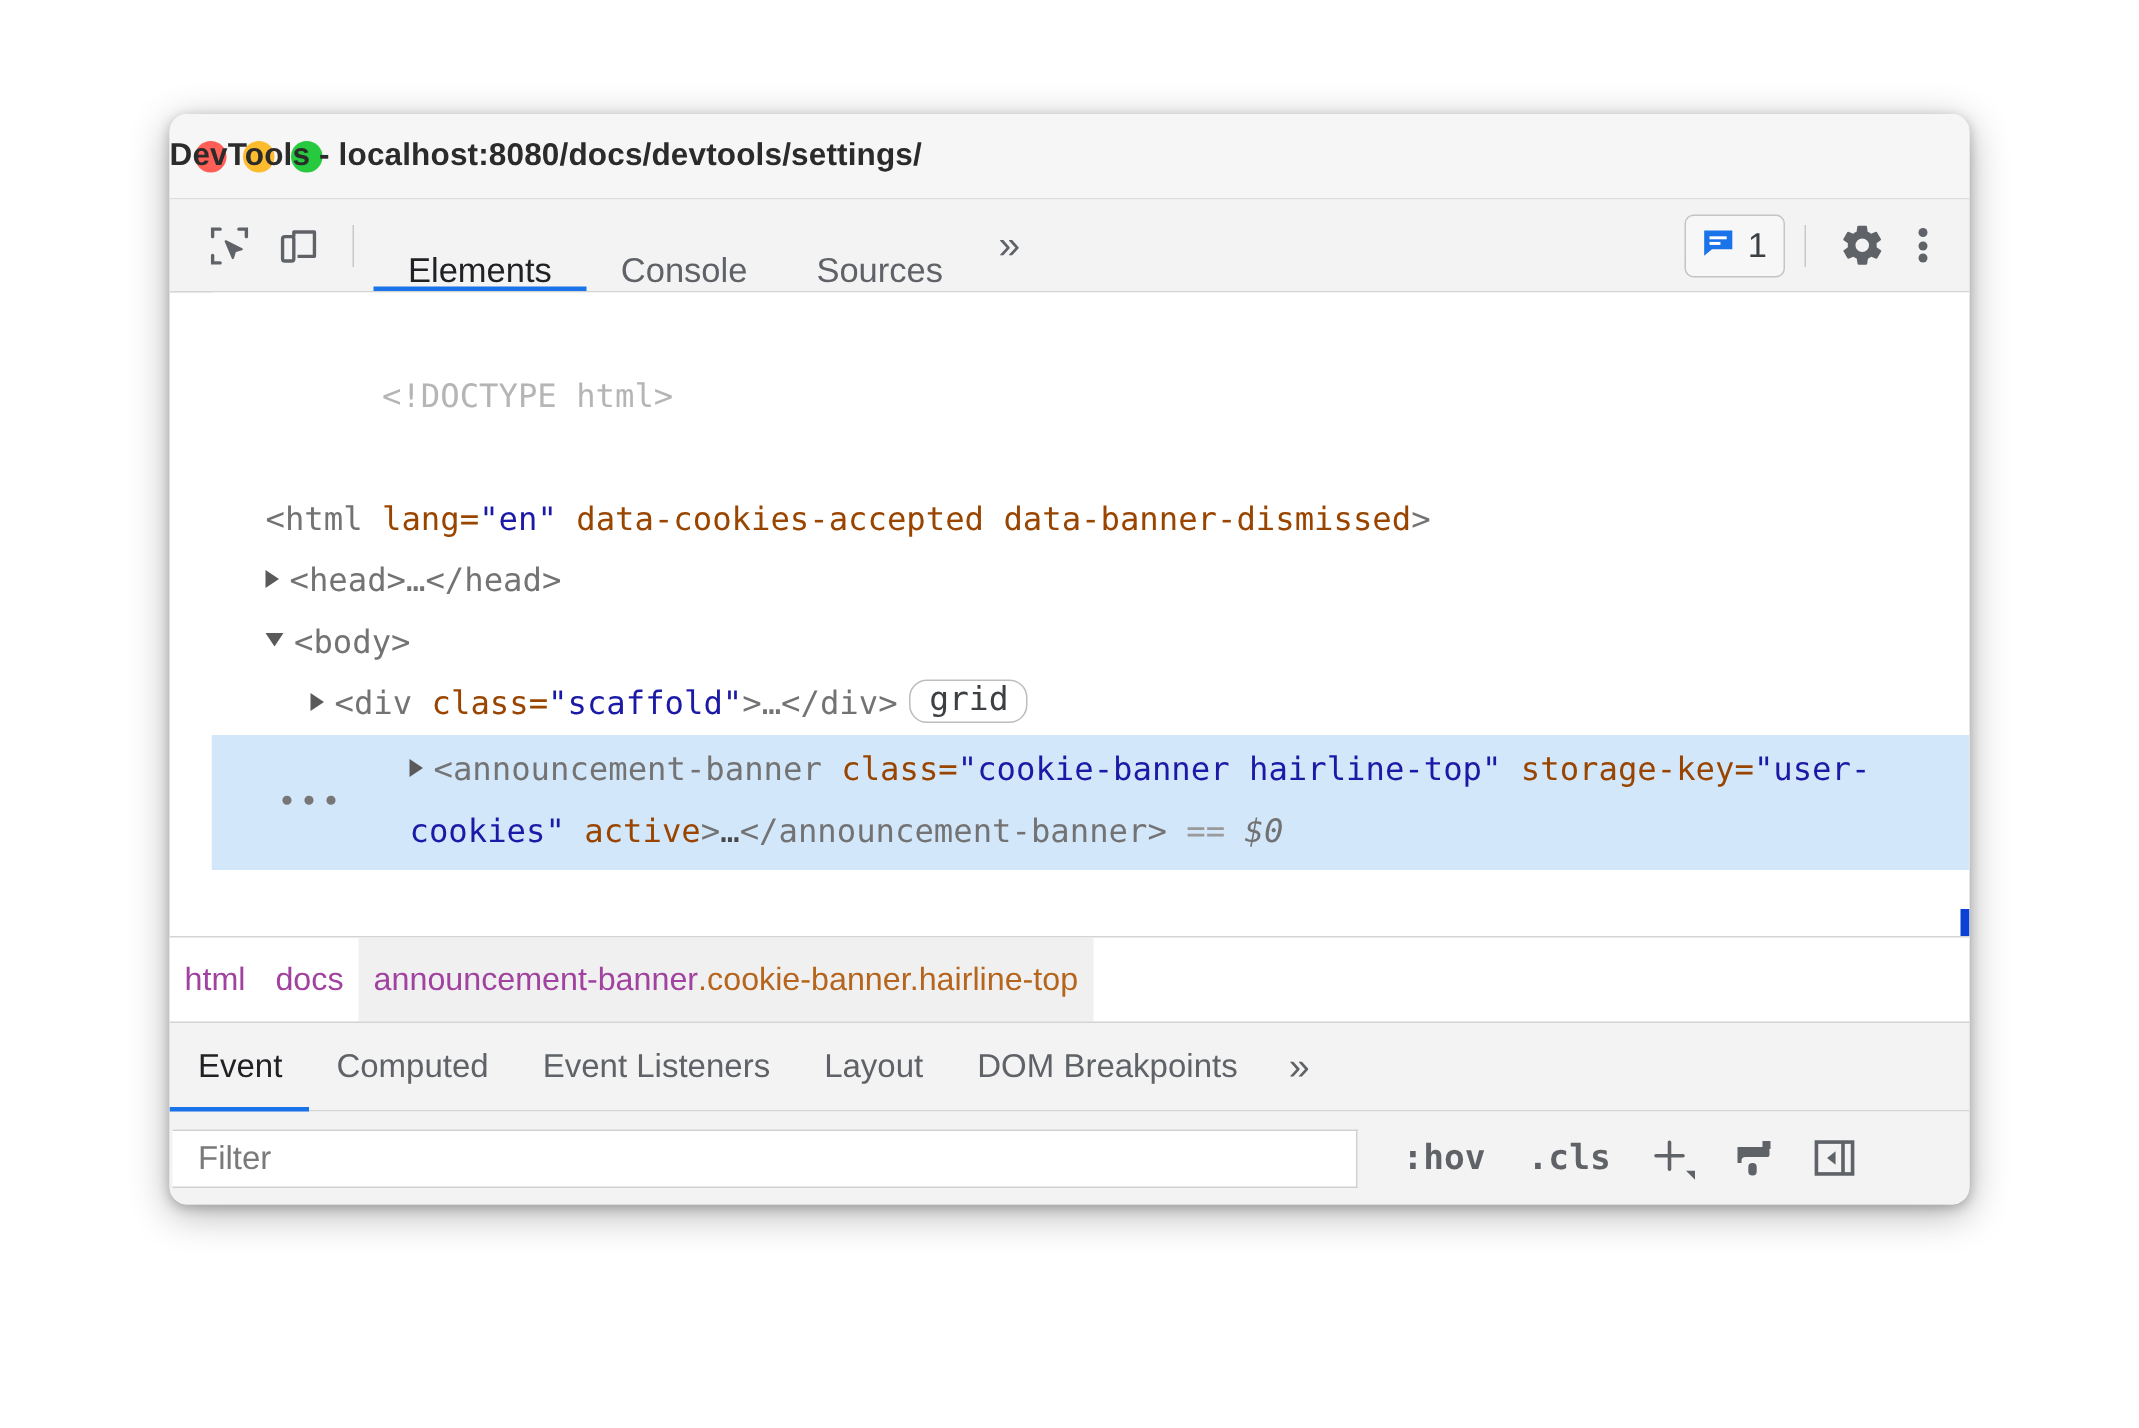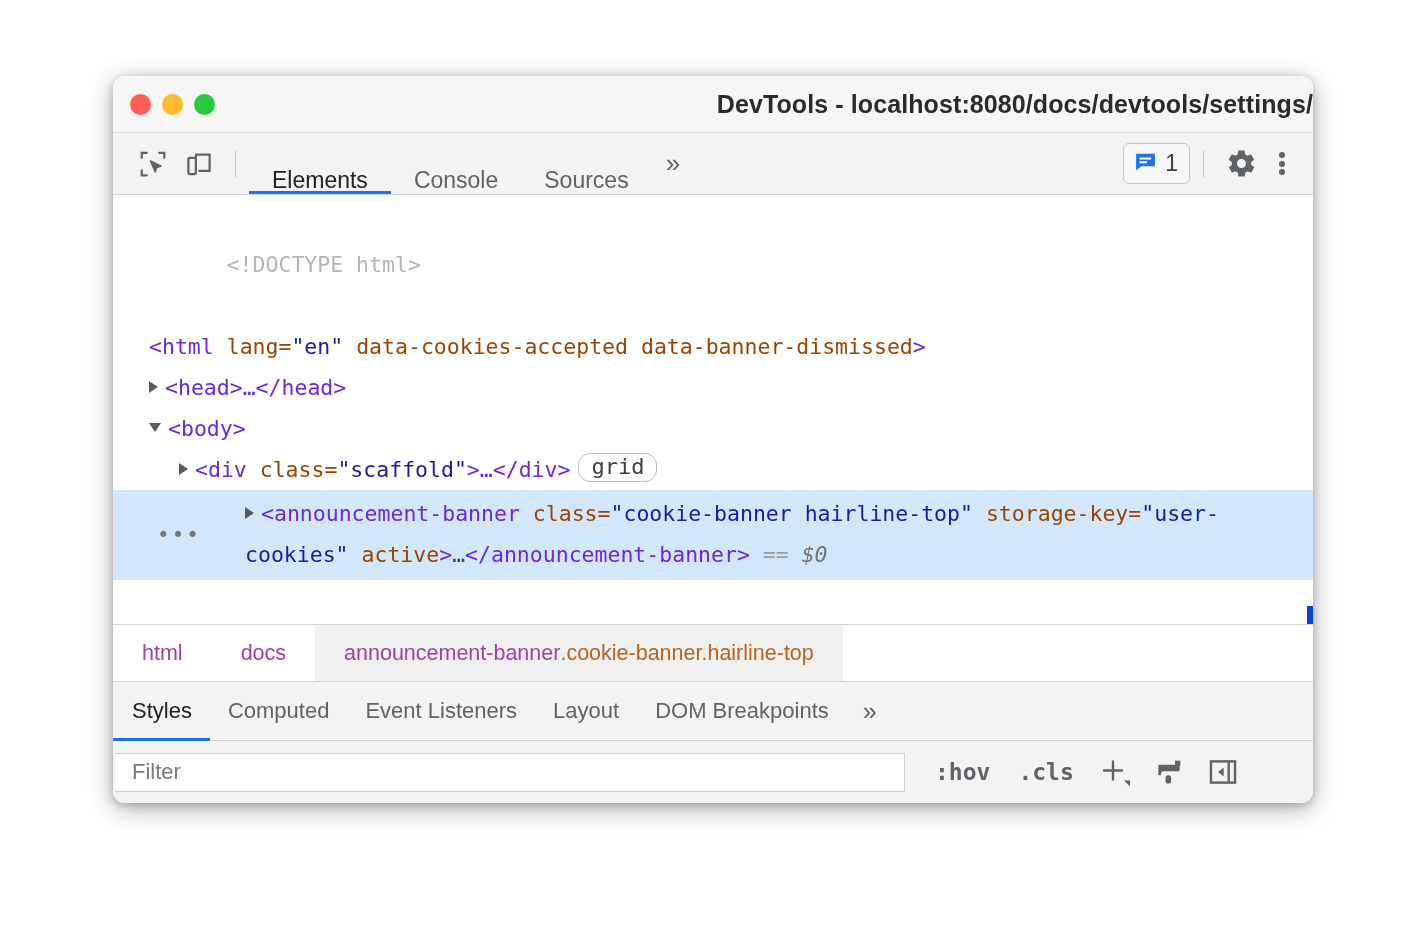--- a/index.html
+++ b/index.html
@@ -42,22 +42,22 @@
     gap: 11px;
     margin-left: 17px;
   }
   .dot { width: 21px; height: 21px; border-radius: 50%; }
   .dot.red    { background: #ff5f56; }
   .dot.yellow { background: #fdbc2e; }
   .dot.green  { background: #27c93f; }
   .win-title {
     position: absolute;
     left: 0; right: 0;
-    text-align: right;
-    font-size: 25px;
+    text-align: left;
+    font-size: 21px;
     font-weight: bold;
     color: #2b2b2b;
     letter-spacing: 0.1px;
     pointer-events: none;
   }
 
   
   .toolbar {
     height: 62px;
     background: #f3f3f3;
@@ -131,20 +131,21 @@
   
   .dom-tree {
     flex: 1 1 auto;
     background: #ffffff;
     font-family: "DejaVu Sans Mono", "Liberation Mono", monospace;
     font-size: 21.5px;
     line-height: 41px;
     padding-top: 8px;
     position: relative;
     overflow: hidden;
+    margin-left: 28px;
   }
   .node {
     padding-left: 36px;
     white-space: pre;
     position: relative;
   }
   .node.selected {
     background: #d3e7fb;
     white-space: normal;
   }
@@ -175,21 +176,21 @@
     left: 8px;
     top: 50%;
     transform: translateY(-50%);
     color: #777;
     letter-spacing: 2px;
     font-size: 21px;
   }
   .sel-row-inner { position: relative; padding: 3px 0 5px; }
 
   .t-doctype { color: #b5b5b5; }
-  .t-tag     { color: #6d28d9; }
+  .t-tag     { color: #737373; }
   .t-attr    { color: #994500; }
   .t-val     { color: #1a1aa6; }
   .t-eq      { color: #9a9a9a; }
   .t-dollar  { color: #727272; font-style: italic; }
   .ellipsis-txt { color: #48484a; }
 
   .badge-grid {
     display: inline-block;
     border: 1px solid #bdbdbd;
     border-radius: 12px;
@@ -217,21 +218,21 @@
     flex: 0 0 auto;
     height: 57px;
     background: #ffffff;
     border-top: 1px solid #d4d4d4;
     display: flex;
     align-items: stretch;
     font-size: 21.5px;
   }
   .crumb {
     display: flex; align-items: center;
-    padding: 0 29px;
+    padding: 0 10px;
     color: #a142a1;
   }
   .crumb.sel {
     background: #f0f0f0;
     color: #a142a1;
   }
   .crumb .cls { color: #b5651d; }
 
   
   .pane-tabs {
@@ -419,21 +420,21 @@
       <span>docs</span>
     </div>
     <div class="crumb sel">
       <span>announcement-banner</span>
         <span class="cls">.cookie-banner.hairline-top</span>
     </div>
   </div>
 
   <div class="pane-tabs">
     <div class="ptab active">
-      <span>Styles</span>
+      <span>Event</span>
     </div>
     <div class="ptab">
       <span>Computed</span>
     </div>
     <div class="ptab">
       <span>Event Listeners</span>
     </div>
     <div class="ptab">
       <span>Layout</span>
     </div>

